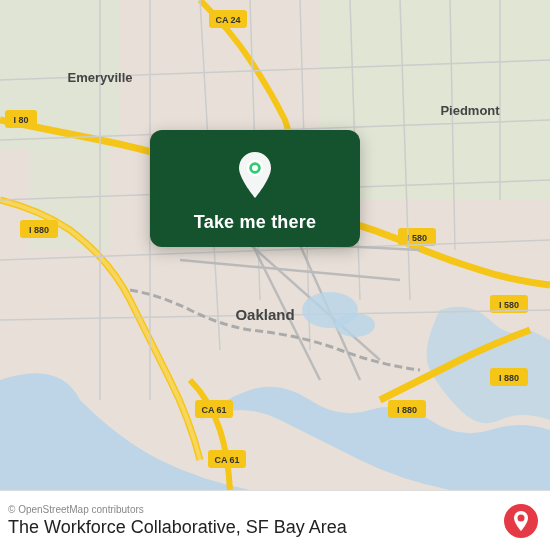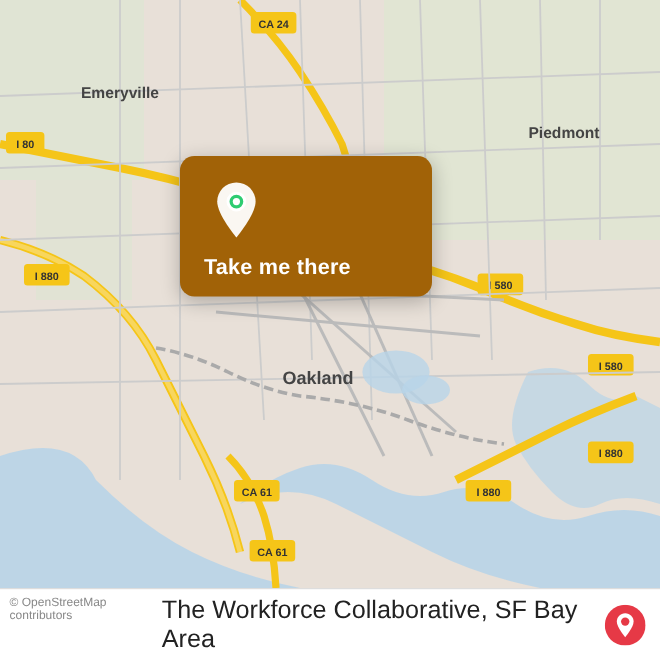--- a/index.html
+++ b/index.html
@@ -25,24 +25,25 @@
       width: 100%;
       height: 100%;
     }
 
     
     #action-card {
       position: absolute;
       top: 130px;
       left: 150px;
       width: 210px;
-      background: #a16207;
+      background: #14532d;
       border-radius: 12px;
       display: flex;
       flex-direction: column;
+      align-items: center;
       padding: 18px 20px 14px;
       box-shadow: 0 4px 16px rgba(0,0,0,0.25);
       cursor: pointer;
     }
 
     #pin-icon-container {
       width: 54px;
       height: 54px;
       margin-bottom: 10px;
     }
@@ -61,30 +62,31 @@
       background: white;
       display: flex;
       align-items: center;
       justify-content: space-between;
       padding: 0 12px 0 8px;
       border-top: 1px solid #ddd;
     }
 
     #bottom-left {
       display: flex;
+      flex-direction: column;
     }
 
     #copyright-text {
       font-size: 10px;
       color: #888;
       margin-bottom: 2px;
     }
 
     #location-title {
-      font-size: 21px;
+      font-size: 18px;
       font-weight: 500;
       color: #222;
     }
 
     #moovit-logo {
       display: flex;
       align-items: center;
       gap: 6px;
     }
 

